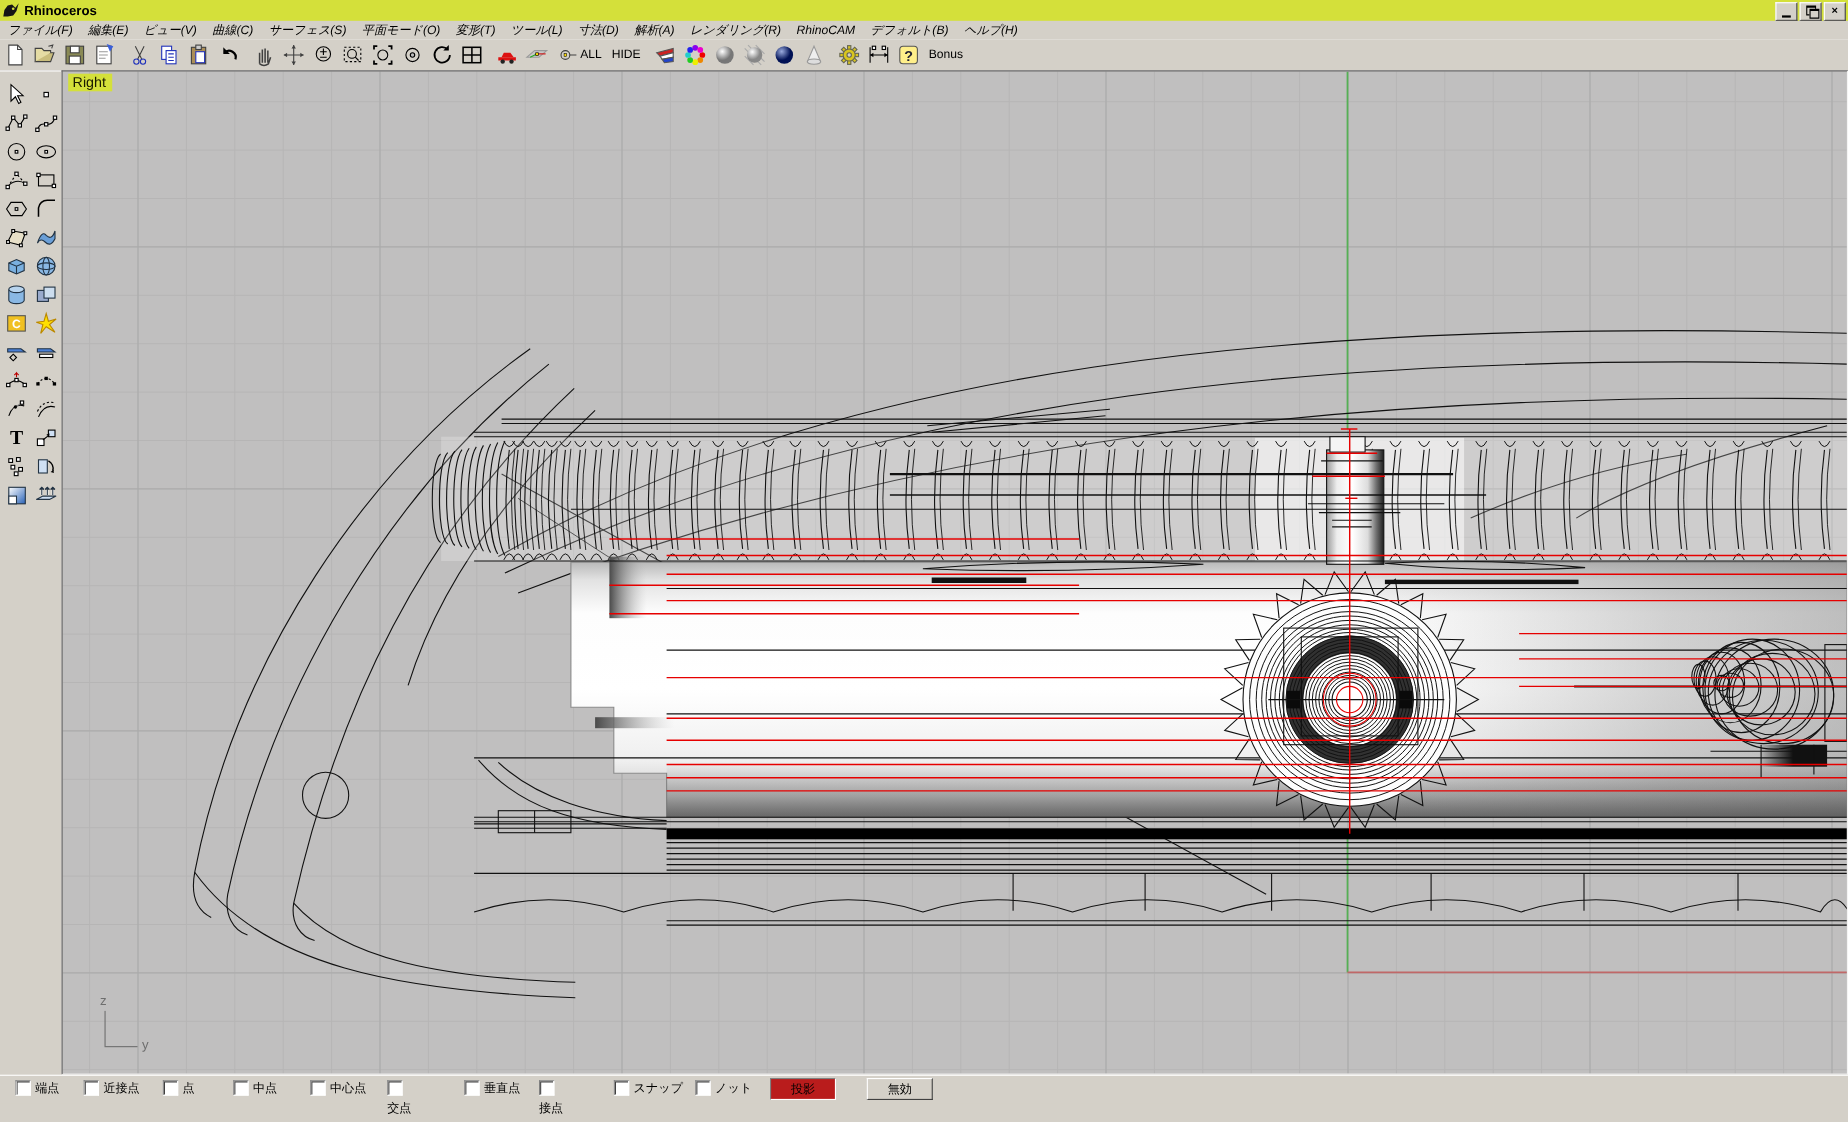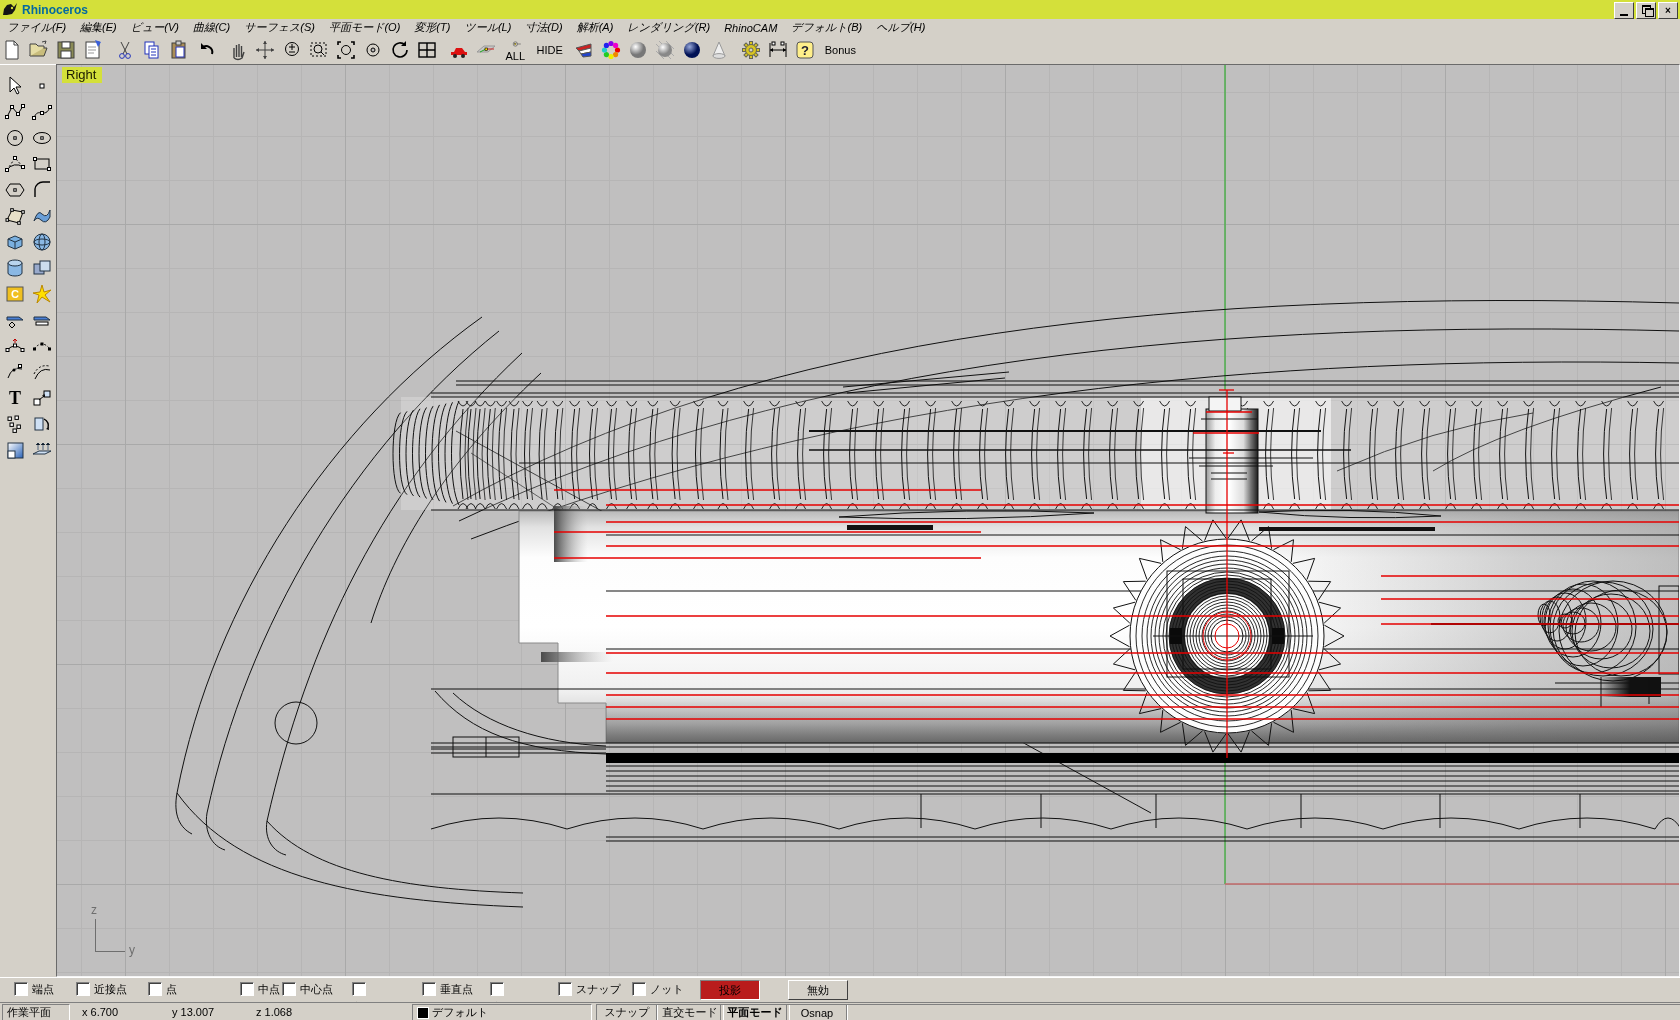--- a/index.html
+++ b/index.html
@@ -3,35 +3,35 @@
 <meta charset="utf-8">
 <style>
   html,body{margin:0;padding:0;background:#555;}
   #app{position:relative;width:1680px;height:1020px;background:#d4d0c8;
        font-family:"Liberation Sans","DejaVu Sans",sans-serif;font-size:11px;color:#000;
        overflow:hidden;user-select:none;}
   
   #titlebar{position:absolute;left:0;top:0;width:1680px;height:19px;background:var(--accent,#d4e03a);
             display:flex;align-items:center;}
   #titlebar .logo{width:16px;height:15px;margin:1px 4px 1px 2px;}
-  #titlebar .title{font-weight:bold;font-size:12px;color:#0369a1;}
+  #titlebar .title{font-weight:bold;font-size:12px;color:#000000;}
   #win-controls{position:absolute;right:2px;top:2px;display:flex;gap:2px;}
   .win-btn{width:18px;height:15px;background:#d4d0c8;border:1px solid;border-color:#fff #404040 #404040 #fff;
            display:flex;align-items:center;justify-content:center;font-size:10px;font-weight:bold;line-height:1;}
   .win-btn .minbar{display:block;width:8px;height:2px;background:#000;margin-top:8px;}
   .win-btn .rest{display:block;width:7px;height:6px;border:1px solid #000;border-top:2px solid #000;margin-left:3px;margin-top:-2px;}
   .win-btn .rest2{display:block;width:7px;height:6px;border:1px solid #000;border-top:2px solid #000;margin-left:-6px;margin-top:3px;background:#d4d0c8;}
   
   #menubar{position:absolute;left:0;top:19px;width:1680px;height:17px;background:#d4d0c8;
            display:flex;align-items:center;border-bottom:1px solid #fff;font-style:italic;}
   .menu-item{padding:1px 7px;white-space:nowrap;}
   
   #toolbar{position:absolute;left:0;top:36px;width:1680px;height:28px;background:#d4d0c8;
            display:flex;align-items:center;border-bottom:1px solid #808080;}
-  .tb{width:26px;height:24px;display:flex;align-items:flex-start;justify-content:center;margin:0 0.5px;flex-direction:column;}
+  .tb{width:26px;height:24px;display:flex;align-items:center;justify-content:center;margin:0 0.5px;}
   .tb.wide{width:auto;padding:0 4px;font-size:11px;}
   .tb-sep{width:5px;height:22px;}
   
   #palette{position:absolute;left:0;top:64px;width:56px;height:913px;background:#d4d0c8;border-top:1px solid #fff;}
   .pal{position:absolute;width:25px;height:25px;display:flex;align-items:center;justify-content:center;}
   
   #viewport{position:absolute;left:56px;top:64px;width:1622px;height:911px;
             border:1px solid;border-color:#6a6a6a #f4f4f4 #f4f4f4 #6a6a6a;
             background-color:#c0bfbf;
             background-image:
@@ -1017,21 +1017,21 @@
         <span>端点</span>
       </span>
       <span class="osnap-item" style="left: 76px;">
         <span class="cb"></span>
         <span>近接点</span>
       </span>
       <span class="osnap-item" style="left: 148px;">
         <span class="cb"></span>
         <span>点</span>
       </span>
-      <span class="osnap-item" style="left: 212px; margin-left: 28px;">
+      <span class="osnap-item" style="left: 212px;">
         <span class="cb"></span>
         <span>中点</span>
       </span>
       <span class="osnap-item" style="left: 282px;">
         <span class="cb"></span>
         <span>中心点</span>
       </span>
       <span class="osnap-item" style="left: 352px; flex-direction: column;">
         <span class="cb"></span>
         <span>交点</span>
@@ -1047,28 +1047,13 @@
       <span class="osnap-item" style="left: 558px;">
         <span class="cb"></span>
         <span>スナップ</span>
       </span>
       <span class="osnap-item" style="left: 632px;">
         <span class="cb"></span>
         <span>ノット</span>
       </span>
     </div>
 
-  <div id="statusbar">
-    <span class="st-cell st-sunken" style="left:2px;width:58px">作業平面</span>
-    <span class="st-cell" style="left:78px">x 6.700</span>
-    <span class="st-cell" style="left:168px">y 13.007</span>
-    <span class="st-cell" style="left:252px">z 1.068</span>
-    <span class="st-cell st-sunken" style="left:412px;width:170px">
-      <span class="layer-sq"></span>
-      <span>デフォルト</span>
-    </span>
-    <span class="st-cell st-sunken" style="left:596px;width:52px;justify-content:center">スナップ</span>
-    <span class="st-cell st-sunken" style="left:656px;width:58px;justify-content:center">直交モード</span>
-    <span class="st-cell st-sunken bold" style="left:720px;width:60px;justify-content:center">平面モード</span>
-    <span class="st-cell st-sunken" style="left:786px;width:52px;justify-content:center">Osnap</span>
-    <span class="st-cell st-sunken" style="left:846px;width:826px"></span>
-  </div>
 </div>
 
 </body></html>

